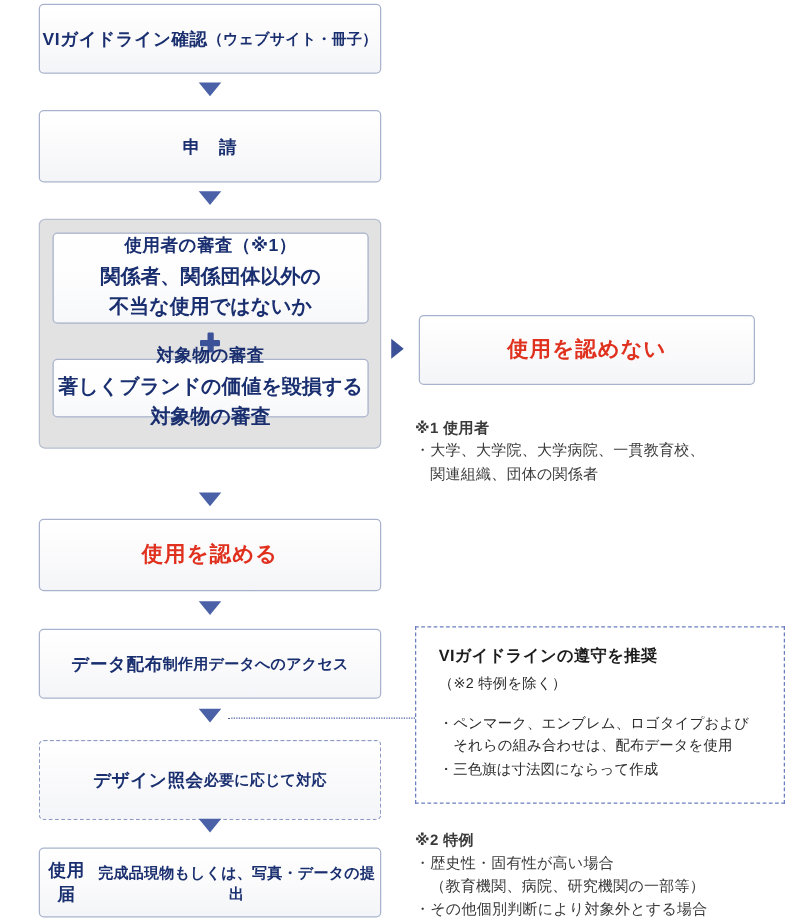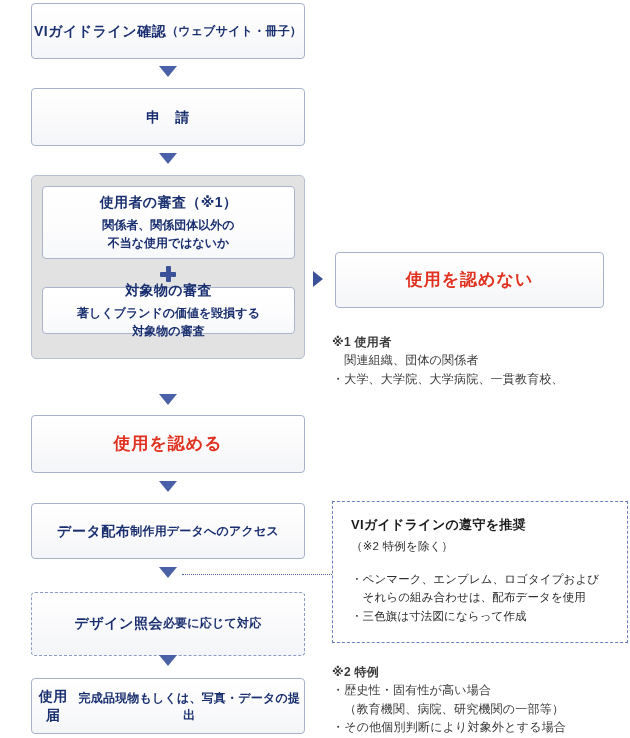--- a/index.html
+++ b/index.html
@@ -46,21 +46,21 @@
     position:absolute;
     box-sizing:border-box;
     border:1px solid #aab4cd;
     border-radius:4px;
     background:linear-gradient(180deg,#ffffff 0%,#fdfdfe 50%,#f7f8fa 100%);
     display:flex;flex-direction:column;
     align-items:center;justify-content:center;
     text-align:center;color:#1a2f6f;
   }
   .inner-box .t1{font-size:14px;font-weight:bold;line-height:1.3;letter-spacing:.4px;}
-  .inner-box .t2{font-size:12px;font-weight:bold;line-height:1.5;margin-top:4px;}
+  .inner-box .t2{font-size:16px;font-weight:bold;line-height:1.5;margin-top:4px;}
 
   
   .plus{position:absolute;width:16px;height:16px;}
   .plus:before,.plus:after{content:"";position:absolute;background:#3c5298;border-radius:1px;}
   .plus:before{left:5.5px;top:0;width:5px;height:16px;}
   .plus:after{left:0;top:5.5px;width:16px;height:5px;}
 
   
   .arrow-down{
     position:absolute;
@@ -134,42 +134,42 @@
   </div>
 
   <div class="arrow-right" style="left:313px;top:271px;"></div>
 
   <div class="box red" style="left:335px;top:252px;width:269px;height:56px;">
     <div class="t1">使用を認めない</div>
   </div>
 
   <div class="note" style="left:332px;top:333px;width:290px;">
     <div class="nh">※1 使用者</div>
+    <div class="nl">・大学、大学院、大学病院、一貫教育校、</div>
     <div class="nl">　関連組織、団体の関係者</div>
-    <div class="nl">・大学、大学院、大学病院、一貫教育校、</div>
   </div>
 
   <div class="arrow-down" style="left:159px;top:394px;"></div>
 
   <div class="box red" style="left:31px;top:415px;width:274px;height:58px;">
     <div class="t1">使用を認める</div>
   </div>
 
   <div class="arrow-down" style="left:159px;top:481px;"></div>
 
   <div class="box" style="left:31px;top:503px;width:274px;height:56px;">
     <div class="t1">データ配布</div>
     <div class="t2">制作用データへのアクセス</div>
   </div>
 
   <div class="arrow-down" style="left:159px;top:567px;"></div>
 
   <div class="dotline" style="left:182px;top:574px;width:150px;"></div>
 
-  <div class="box dashed" style="left:31px;top:592px;width:274px;height:64px;font-family:Liberation Mono, monospace;">
+  <div class="box dashed" style="left:31px;top:592px;width:274px;height:64px;">
     <div class="t1">デザイン照会</div>
     <div class="t2">必要に応じて対応</div>
   </div>
 
   <div class="info-panel" style="left:332px;top:501px;width:296px;height:142px;">
     <div class="ih">VIガイドラインの遵守を推奨</div>
     <div class="is">（※2 特例を除く）</div>
     <div class="ib">・ペンマーク、エンブレム、ロゴタイプおよび
 　それらの組み合わせは、配布データを使用
 ・三色旗は寸法図にならって作成</div>

